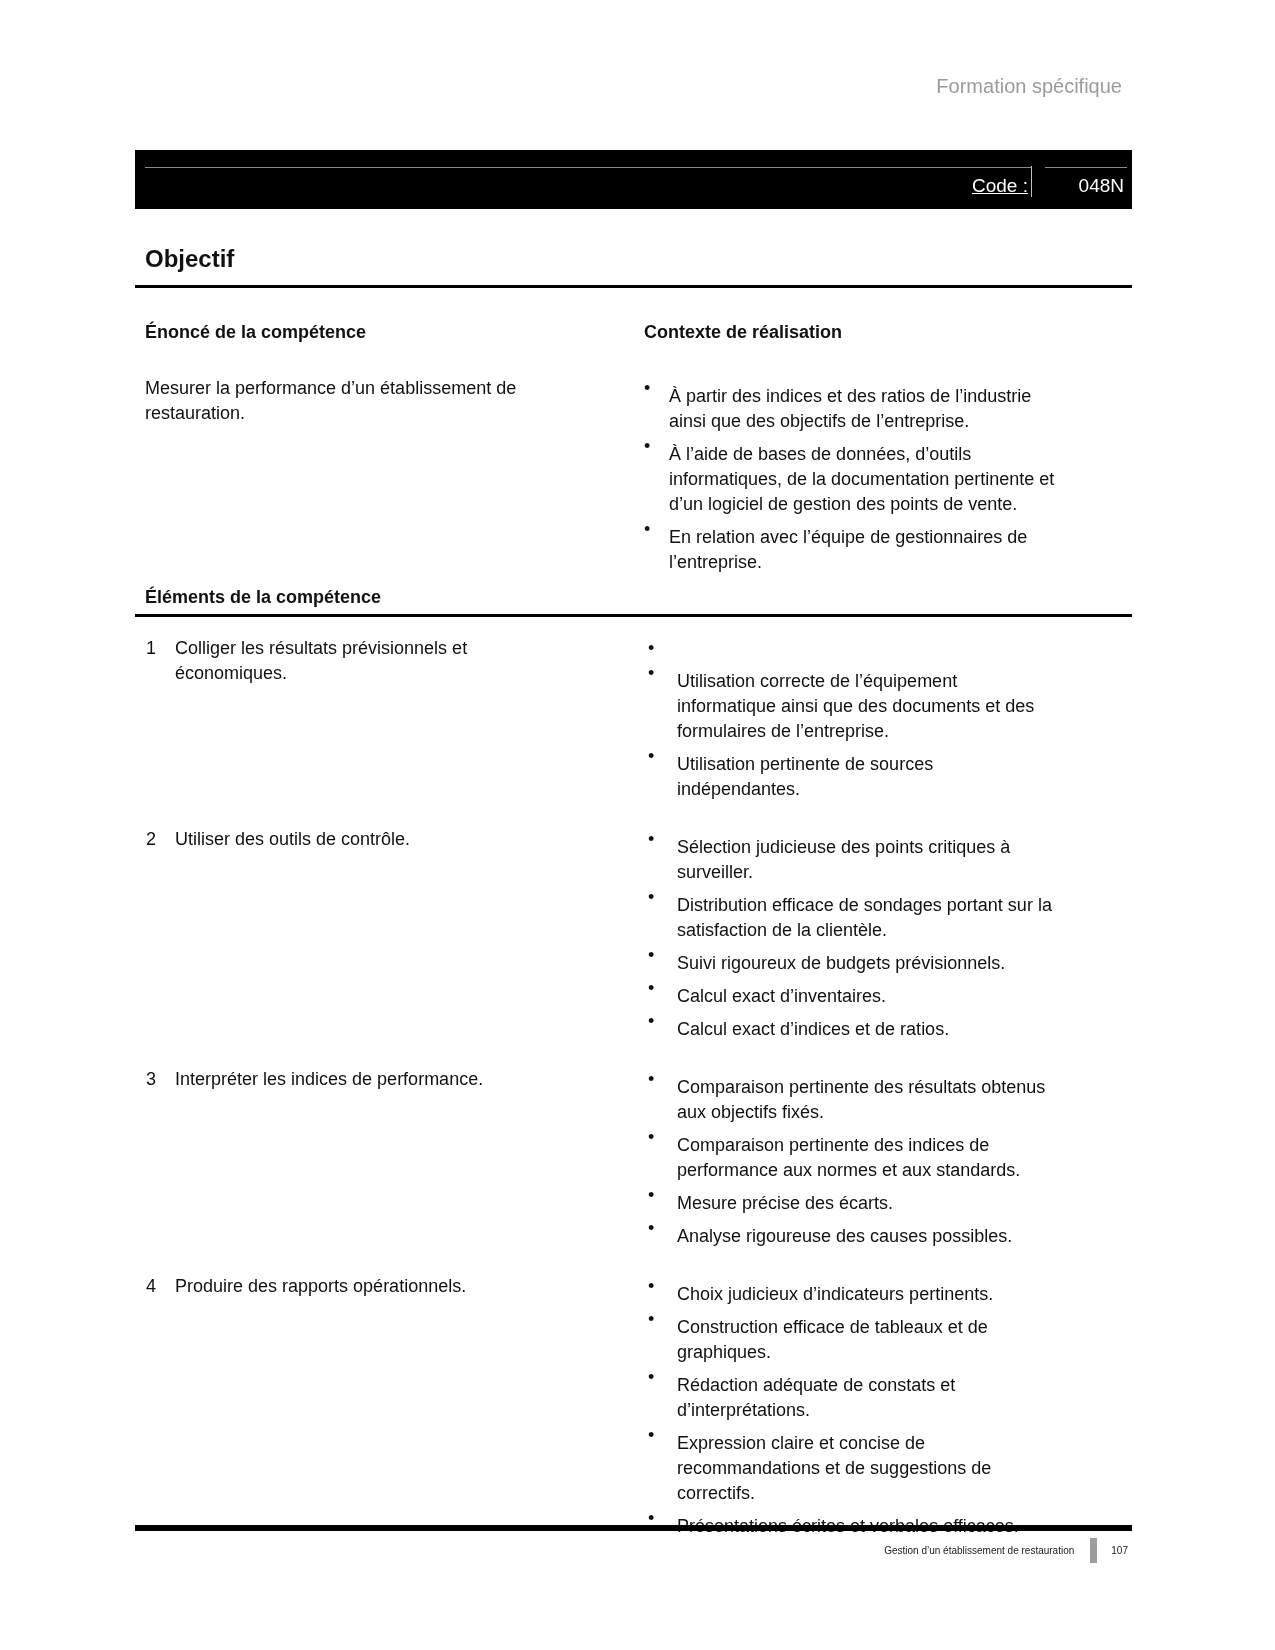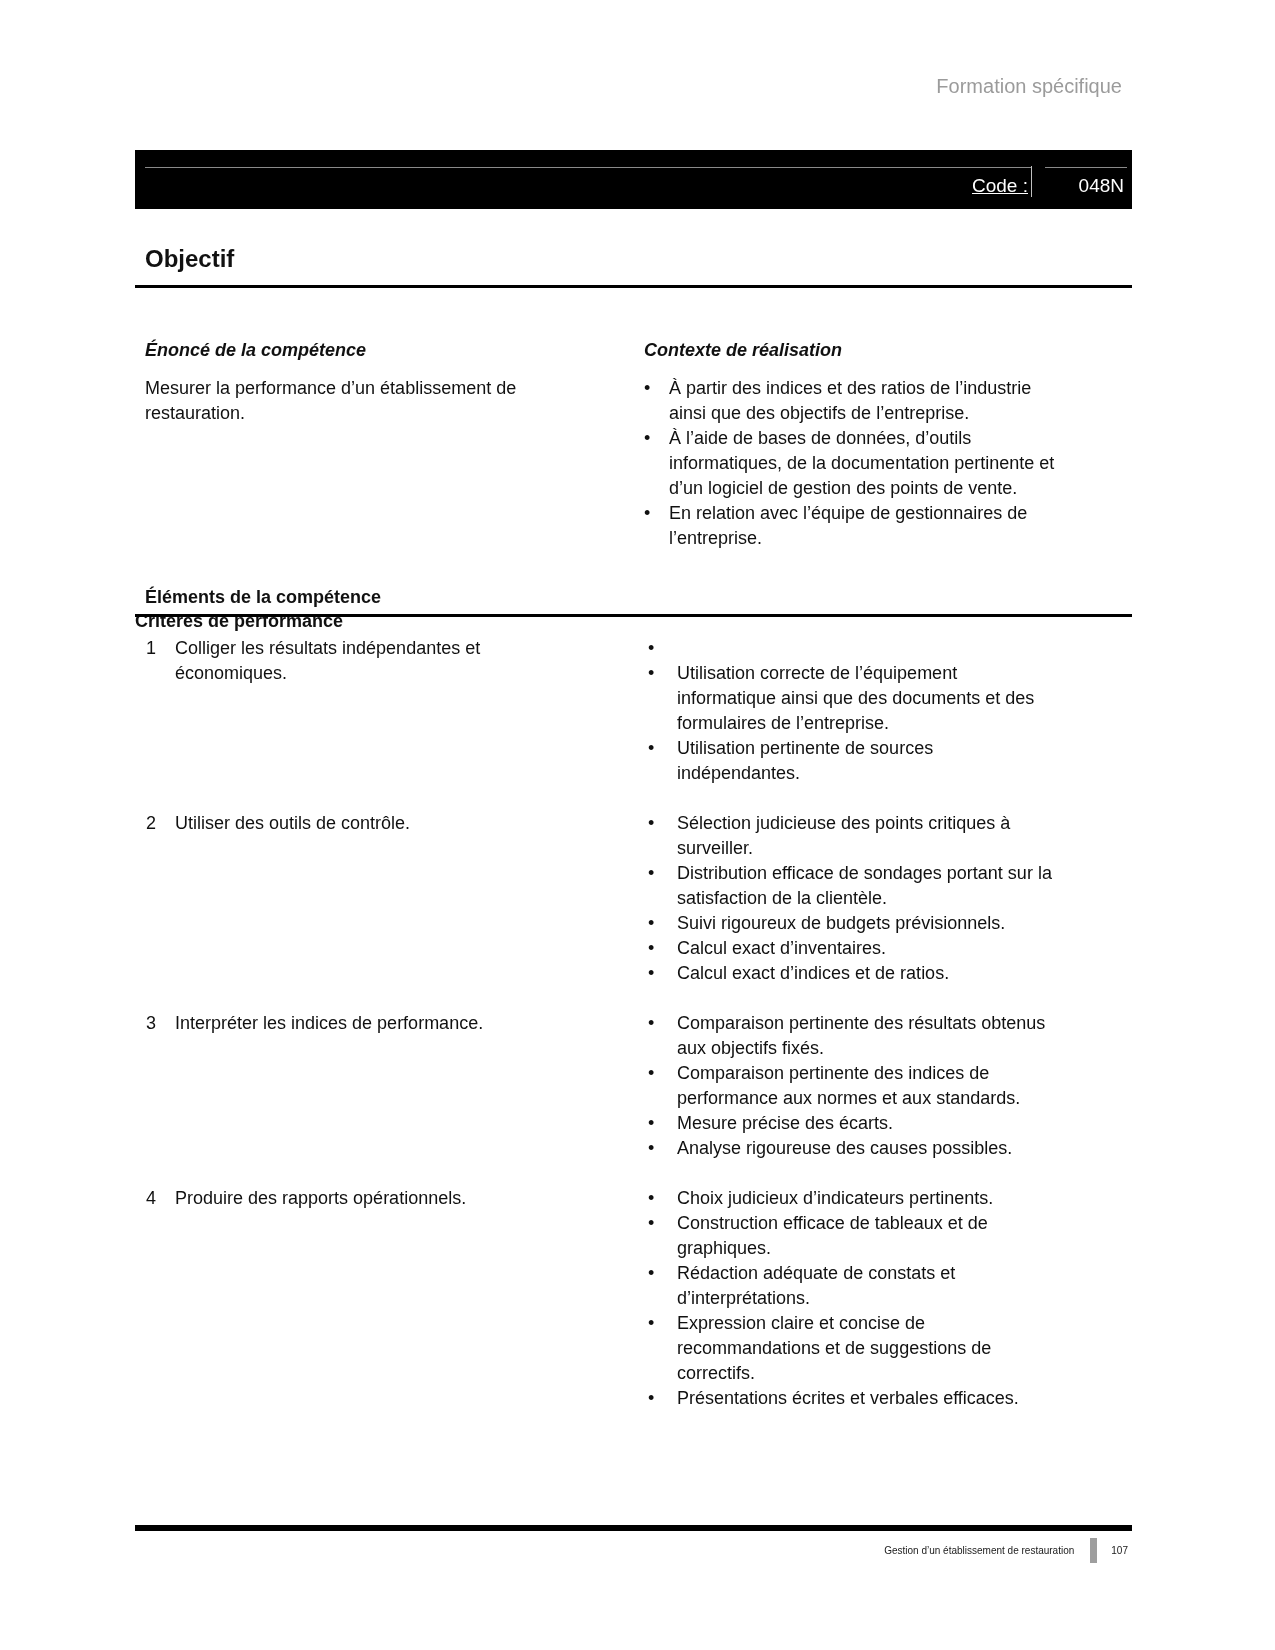--- a/index.html
+++ b/index.html
@@ -27,29 +27,29 @@
     text-align:right;color:#fff;font-size:19px;line-height:22px;
   }
   
   .row{position:absolute;left:135px;width:997px;display:flex;box-sizing:border-box;}
   .col-l{width:509px;box-sizing:border-box;padding-left:10px;flex:none;}
   .col-r{flex:1;box-sizing:border-box;}
   .title-row{top:246px;font-size:24px;line-height:26px;font-weight:bold;}
   .rule{position:absolute;left:135px;width:997px;height:3px;background:#000;}
   .rule1{top:285px;}
   .rule2{top:614px;}
-  .headrow1{top:338px;font-style:italic;}
+  .headrow1{top:320px;}
   .headrow2{top:585px;flex-direction:column;}
   .headrow1,.headrow2{font-size:18px;line-height:24px;font-weight:bold;}
   .bodyrow{top:376px;font-size:18px;line-height:25px;}
   .statement-text{width:470px;white-space:pre-line;}
   
   ul.blist{list-style:none;margin:0;padding:0;font-size:18px;line-height:25px;}
   ul.blist li{display:flex;}
-  ul.blist .txt{white-space:pre-line;}
+  ul.blist .txt{white-space:pre-line;margin-top:8px;}
   ul.ctx .dot{flex:none;width:25px;}
   ul.crit .dot{flex:none;width:33px;padding-left:4px;box-sizing:border-box;}
   
   .items{position:absolute;top:636px;left:135px;width:997px;font-size:18px;line-height:25px;}
   .item{display:flex;margin-bottom:25px;}
   .item-left{width:509px;flex:none;display:flex;box-sizing:border-box;padding-left:11px;}
   .item-num{flex:none;width:29px;}
   .item-label{white-space:pre-line;}
   .item-right{flex:1;}
   
@@ -107,29 +107,28 @@
             <span class="dot">•</span>
             <span class="txt">En relation avec l’équipe de gestionnaires de
 l’entreprise.</span>
           </li>
         </ul>
     </div>
   </div>
 
   <div class="row headrow2">
     <div class="col-l">Éléments de la compétence</div>
-    <div class="col-r">Critères de performance</div>
   </div>
   <div class="rule rule2"></div>
 
   <div class="items">
       <div class="item">
         <div class="item-left">
           <span class="item-num">1</span>
-          <span class="item-label">Colliger les résultats indépendantes et
+          <span class="item-label">Colliger les résultats prévisionnels et
 économiques.</span>
         </div>
         <div class="item-right">
           <ul class="blist crit">
             <li>
               <span class="dot">•</span>
             </li>
             <li>
               <span class="dot">•</span>
               <span class="txt">Utilisation correcte de l’équipement

